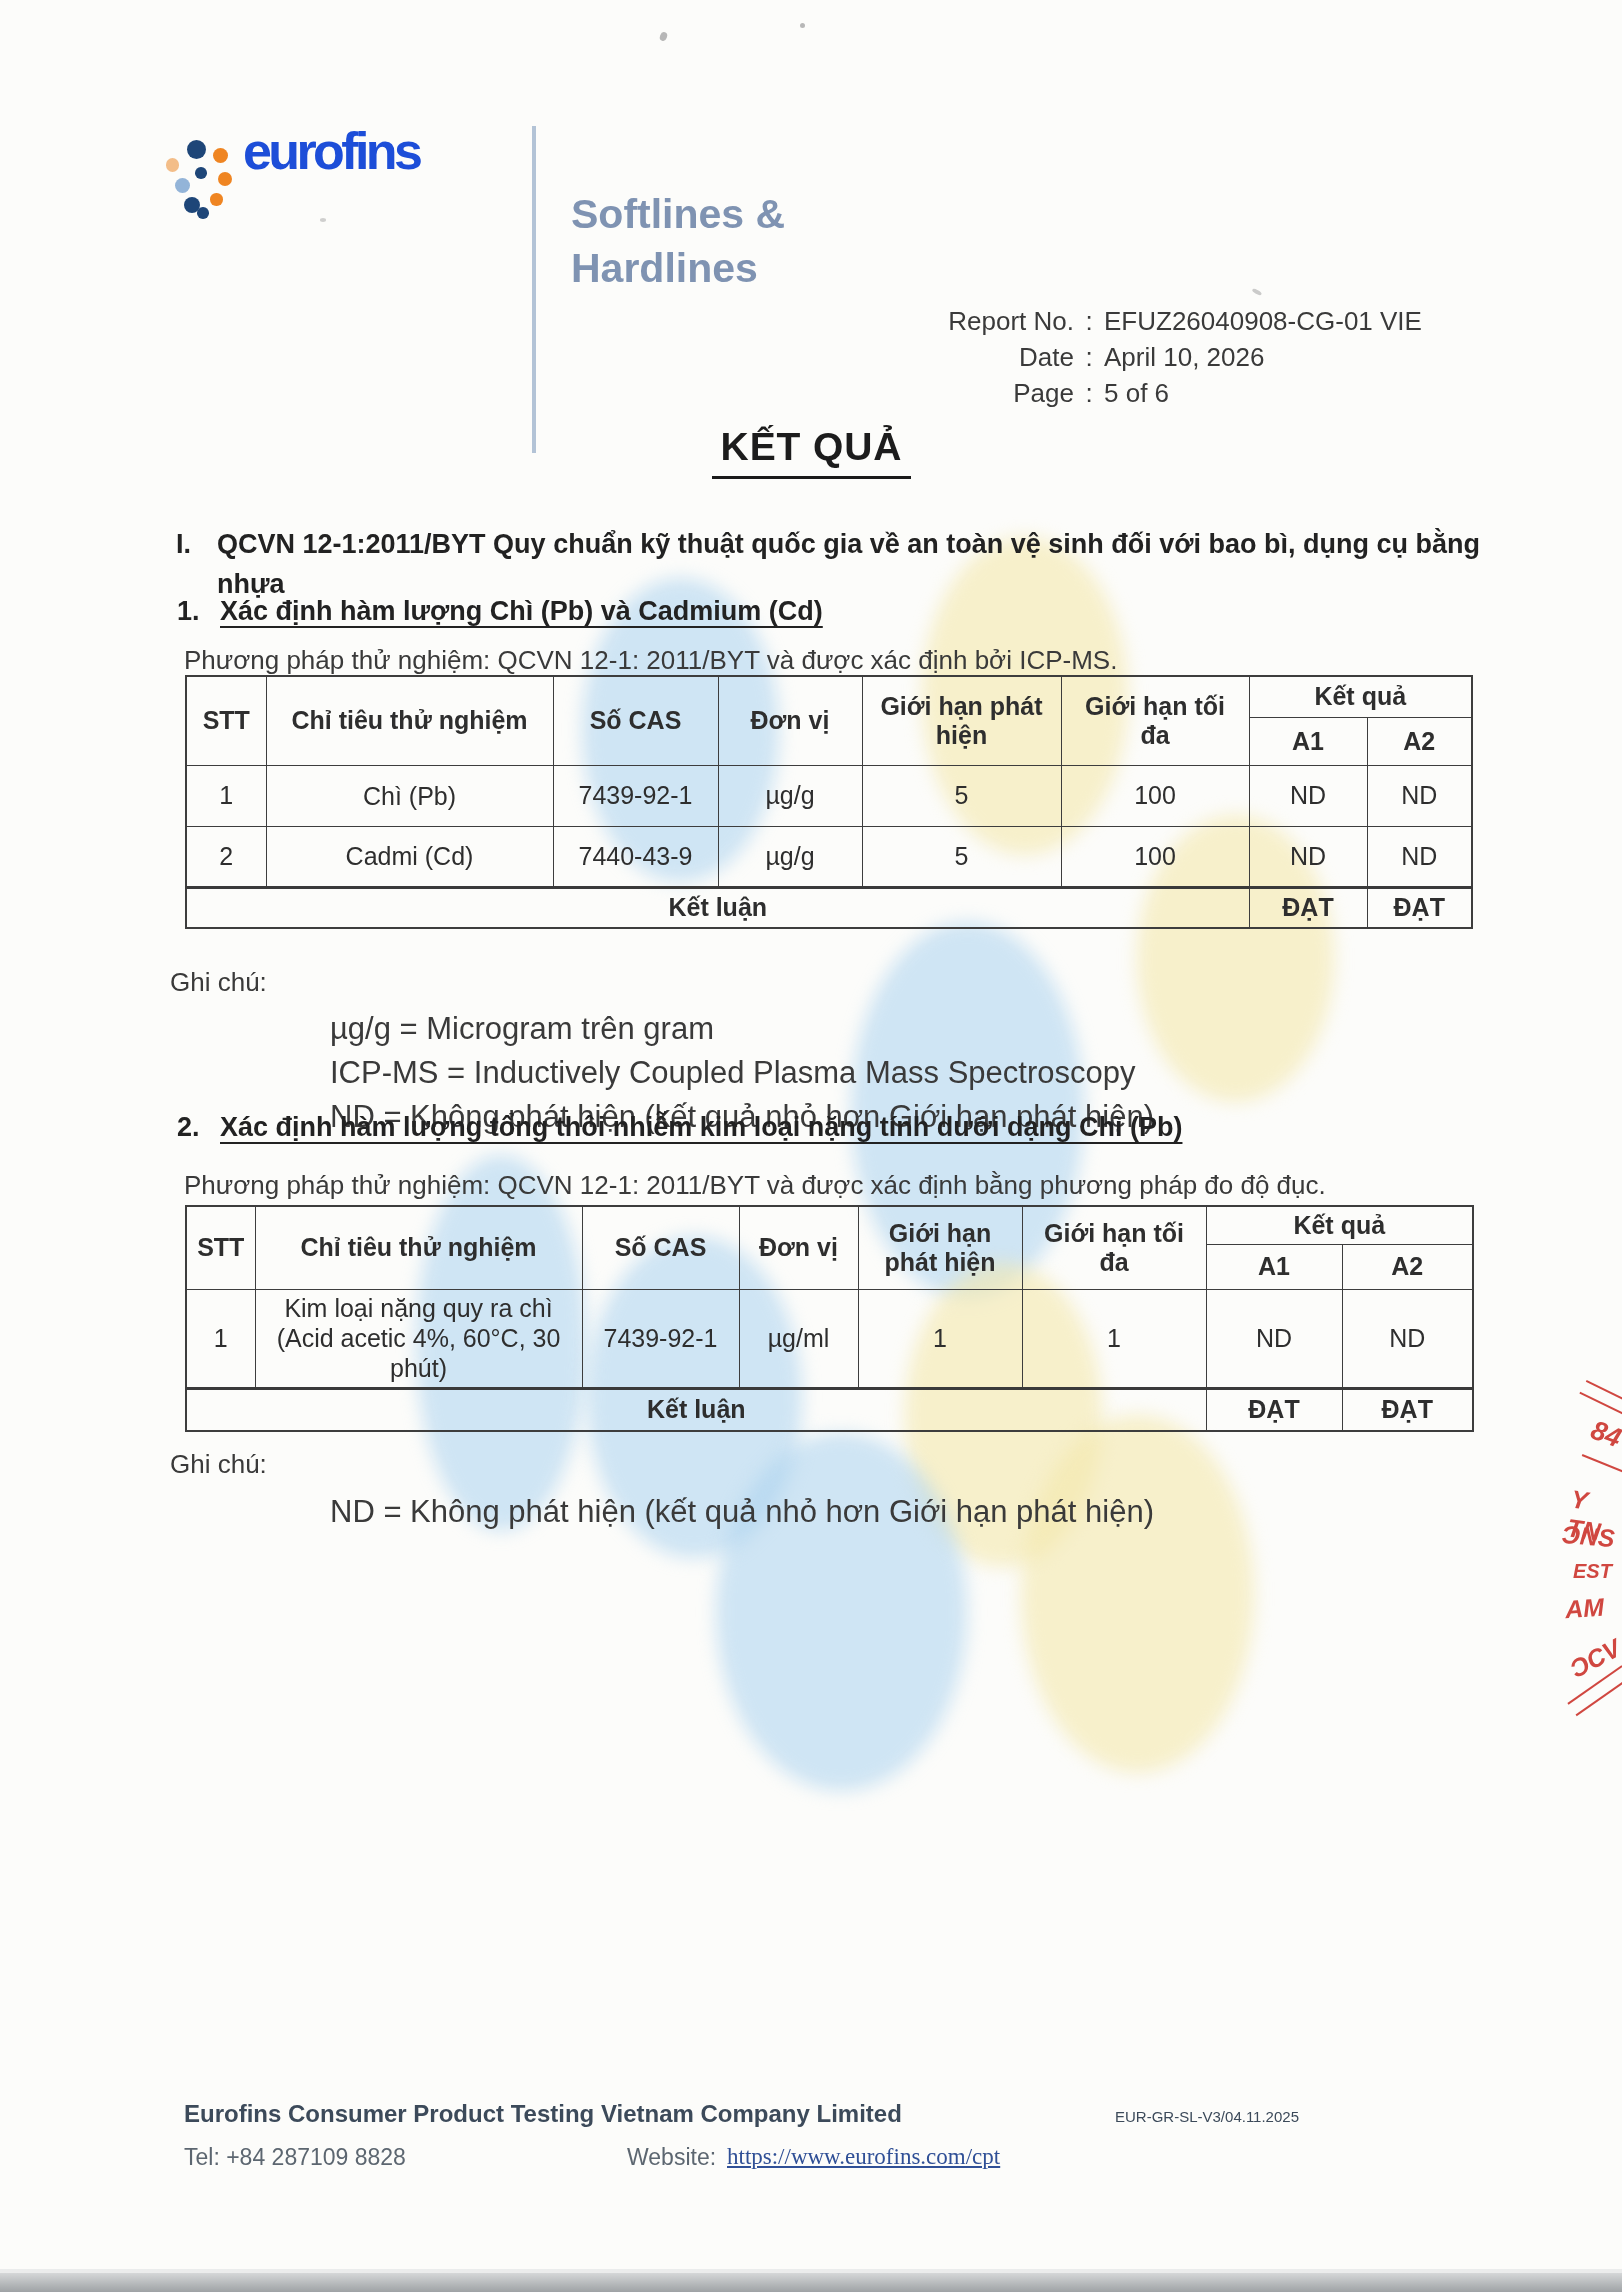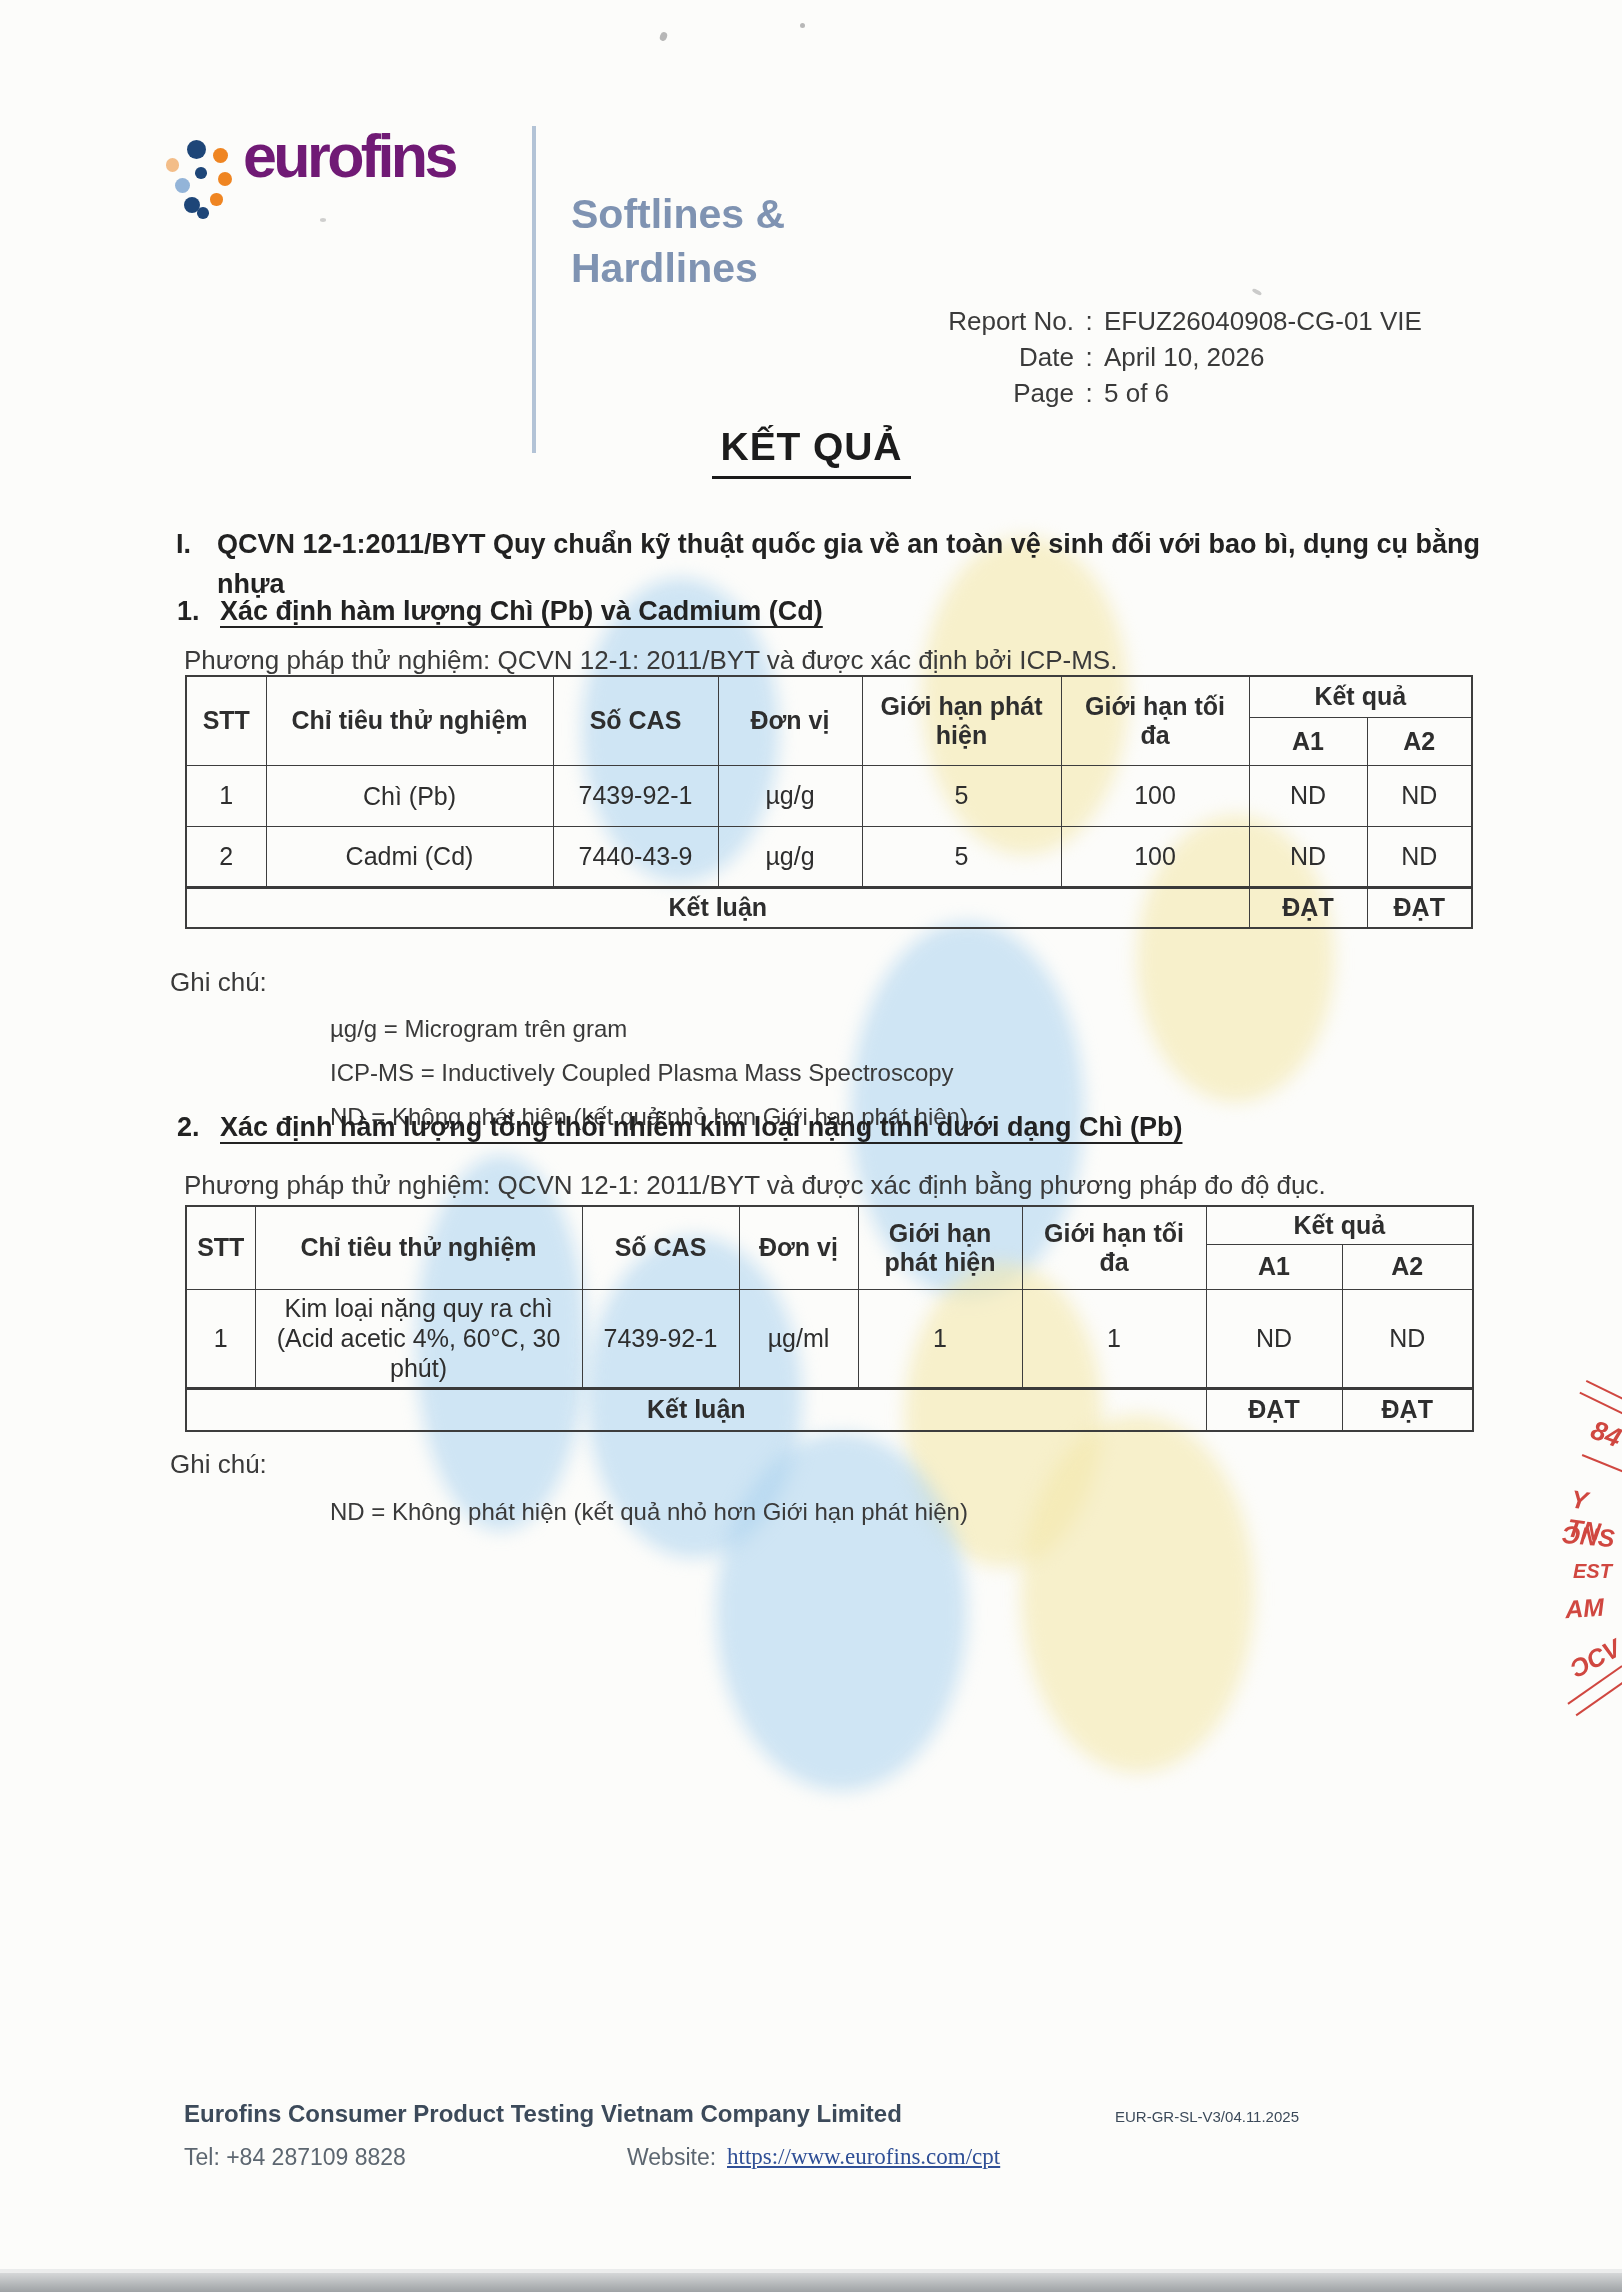--- a/index.html
+++ b/index.html
@@ -34,21 +34,21 @@
   .d2 { left:49px; top:8px;  width:15px; height:15px; background:#ef8522; }
   .d3 { left:1.8px;  top:18px; width:13.4px; height:13.4px; background:#f3bd88; }
   .d4 { left:31px; top:27px; width:11.6px; height:11.6px; background:#1e4678; }
   .d5 { left:54px; top:32px; width:14.3px; height:14.3px; background:#ef8522; }
   .d6 { left:10.7px; top:38px; width:15px; height:15px; background:#93b4d8; }
   .d7 { left:19.7px; top:57px; width:16px; height:16px; background:#1e4678; }
   .d8 { left:46px; top:53px; width:12.5px; height:12.5px; background:#ef8522; }
   .d9 { left:33px; top:67px; width:11.6px; height:11.6px; background:#1e4678; }
   .wordmark {
     position:absolute; left:79px; top:-12.5px;
-    font-size:61px; font-weight:600; letter-spacing:-3.6px; color:#701a75;
+    font-size:52px; font-weight:600; letter-spacing:-3.6px; color:#1d4ed8;
   }
   .logo-divider { position:absolute; left:368px; top:-7.2px; width:3.6px; height:327px; background:#b3c3d6; }
   .division { position:absolute; left:407px; top:54px; font-size:41px; font-weight:bold; color:#7f93b2; line-height:54px; }
 
   
   .report-info { left:931px; top:303px; font-size:26px; color:#3a3a3a; }
   .report-row { display:flex; line-height:36px; }
   .rlabel { display:inline-block; width:143px; text-align:right; }
   .rsep { display:inline-block; width:30px; text-align:center; }
 
@@ -84,21 +84,21 @@
   tr.tier1b { height:38px; } tr.tier2b { height:45px; }
   tr.brow { height:61px; } tr.brow2 { height:99px; }
   tr.concl { height:41px; } tr.concl2 { height:43px; }
   td.item-cell { text-align:left; line-height:30px;margin-top:12px; }
   tr.concl td, tr.concl2 td { border-top:3.6px solid #3a3a3a; font-weight:bold; }
 
   
   .note-title { font-size:26px; color:#3a3a3a; }
   .nt1 { left:170px; top:967px; }
   .nt2 { left:170px; top:1449px; }
-  .note-lines { font-size:24px; color:#3a3a3a; line-height:44px; }
+  .note-lines { font-size:31px; color:#3a3a3a; line-height:44px; }
   .nl1 { left:330px; top:1007px; }
   .nl2 { left:330px; top:1490px; }
 
   
   .stamp { color:#d04740; font-weight:bold; font-style:italic; z-index:2; }
   .sline { position:absolute; border-top:2.7px solid #d04740; z-index:2; }
   .sl1 { left:1583px; top:1394px; width:64px; transform:rotate(26deg); }
   .sl2 { left:1576px; top:1408px; width:75px; transform:rotate(26deg); }
   .sf84 { left:1591px; top:1419px; font-size:27px; transform:rotate(20deg); }
   .sl3 { left:1580px; top:1465px; width:59px; transform:rotate(22deg); }

